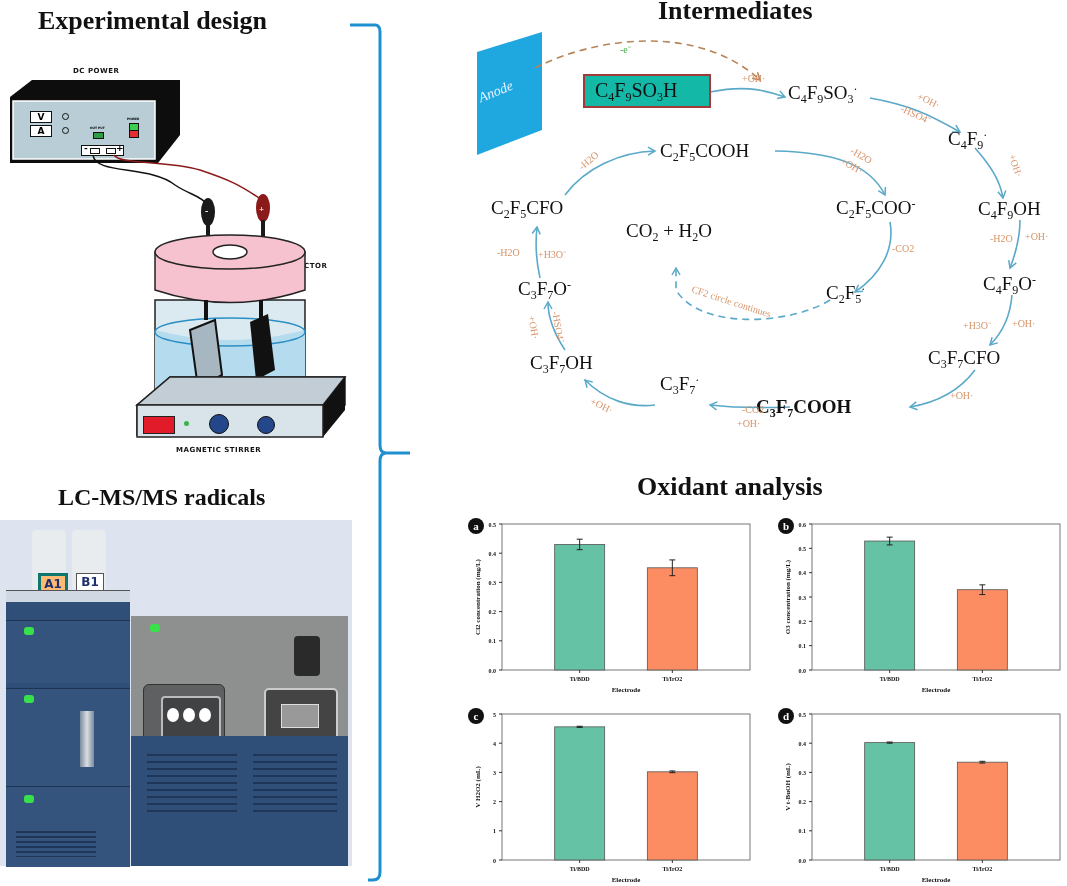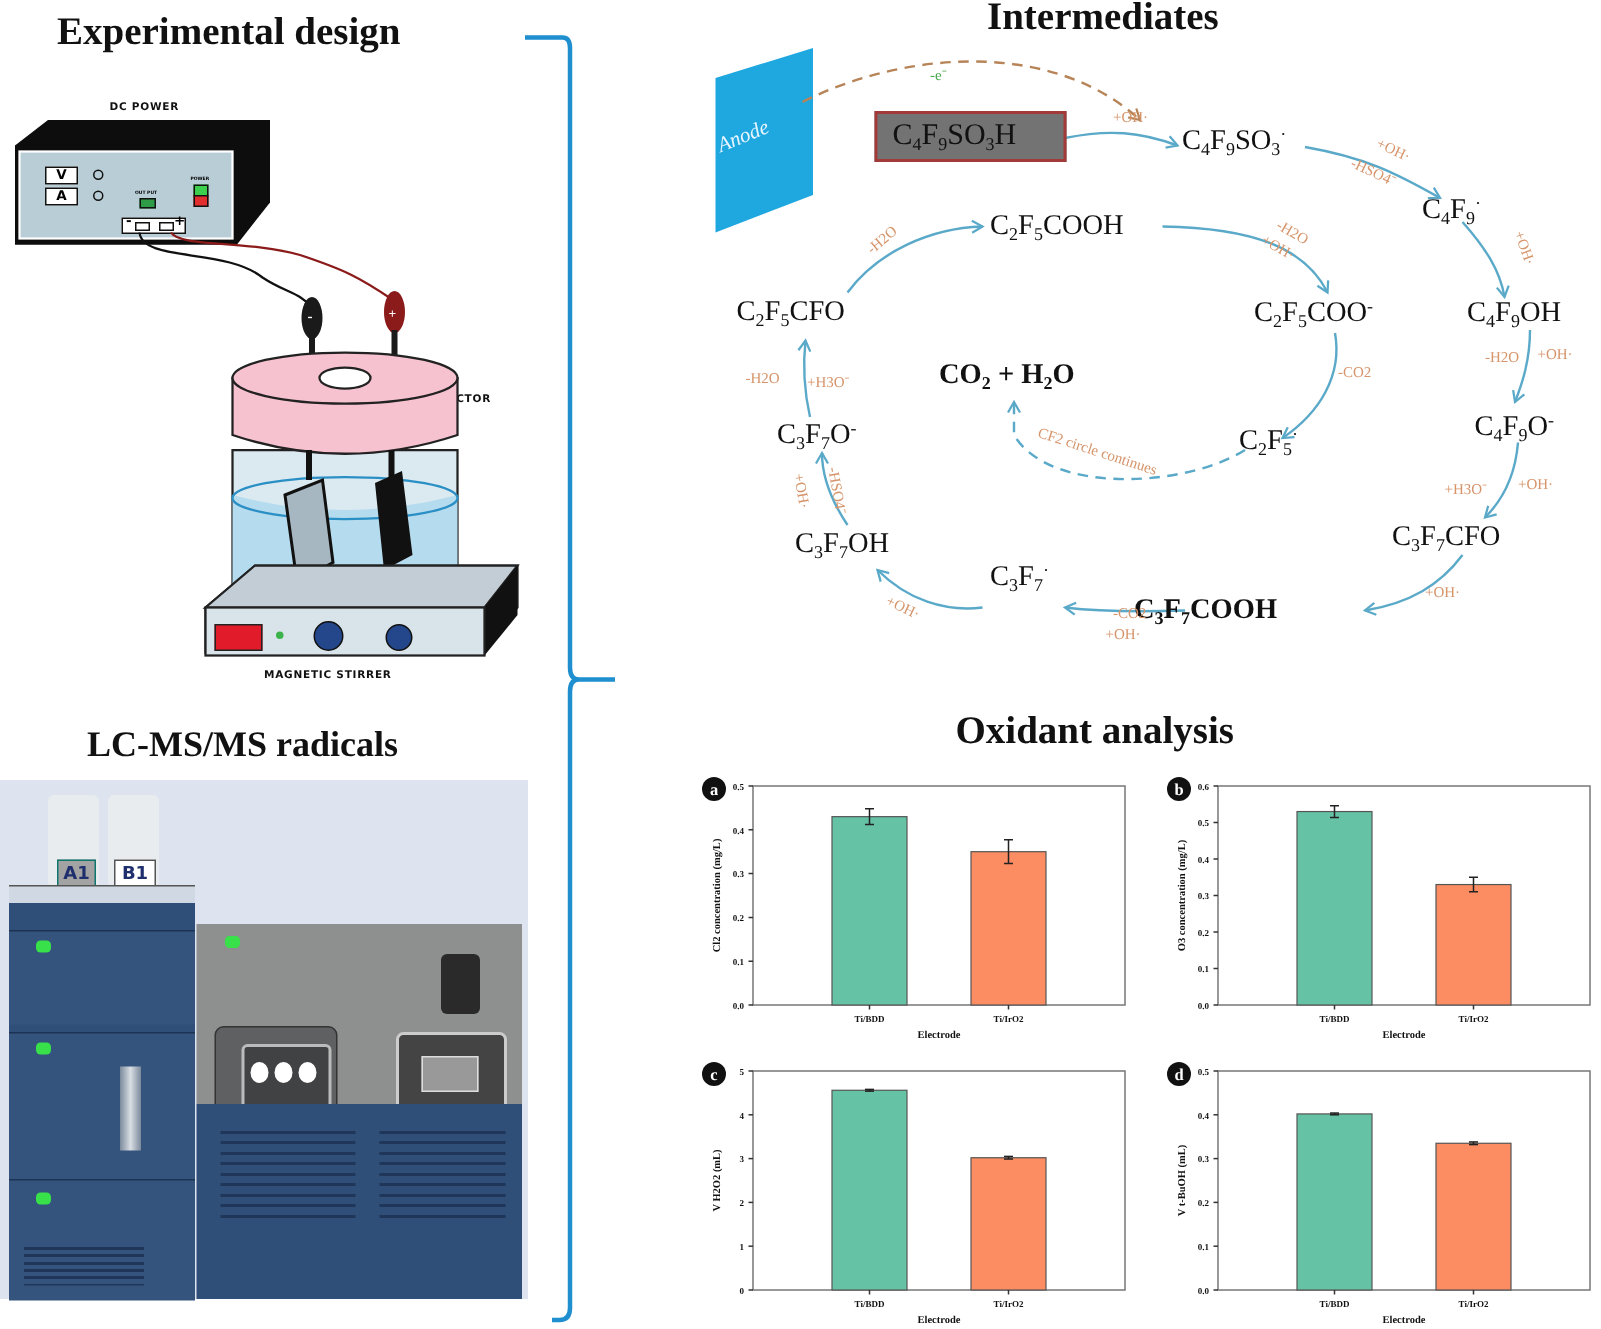--- a/index.html
+++ b/index.html
@@ -87,21 +87,21 @@
 <div class="abs" style="left:143px;top:416px;width:30px;height:16px;background:#e21b2a;border:1px solid #222;"></div>
 <div class="abs" style="left:184px;top:421px;width:5px;height:5px;background:#3bb34a;border-radius:50%;"></div>
 <div class="abs" style="left:209px;top:414px;width:18px;height:18px;background:#24468a;border:1.5px solid #111;border-radius:50%;"></div>
 <div class="abs" style="left:257px;top:416px;width:16px;height:16px;background:#24468a;border:1.5px solid #111;border-radius:50%;"></div>
 <div class="abs lbl" style="left:176px;top:446px;">MAGNETIC STIRRER</div>
 
 <div class="abs" style="left:0;top:520px;width:352px;height:346px;background:#dde4ef;">
 
   <div class="abs" style="left:32px;top:10px;width:34px;height:60px;background:#e8ecef;border-radius:4px 4px 2px 2px;"></div>
   <div class="abs" style="left:72px;top:10px;width:34px;height:60px;background:#e8ecef;border-radius:4px 4px 2px 2px;"></div>
-  <div class="abs" style="left:38px;top:53px;width:24px;height:16px;background:#a3a3a3;border:1px solid #0f766e;color:#1f2f6e;font:bold 12px 'DejaVu Sans',sans-serif;text-align:center;line-height:16px;">A1</div>
+  <div class="abs" style="left:38px;top:53px;width:24px;height:16px;background:#fdba74;border:3px solid #0f766e;color:#1f2f6e;font:bold 12px 'DejaVu Sans',sans-serif;text-align:center;line-height:16px;">A1</div>
   <div class="abs" style="left:76px;top:53px;width:26px;height:16px;background:#fff;border:1px solid #555;color:#1f2f6e;font:bold 12px 'DejaVu Sans',sans-serif;text-align:center;line-height:16px;">B1</div>
 
   <div class="abs" style="left:6px;top:70px;width:124px;height:12px;background:#cfd8e3;border-top:1px solid #555;"></div>
 
   <div class="abs" style="left:6px;top:82px;width:124px;height:264px;background:#2f4e78;">
     <div class="abs" style="left:0;top:18px;width:124px;height:62px;border-top:1px solid #1c3353;background:#34547e;">
       <span class="abs" style="left:18px;top:6px;width:10px;height:8px;background:#38e04a;border-radius:3px;"></span>
     </div>
     <div class="abs" style="left:0;top:86px;width:124px;height:98px;border-top:1px solid #1c3353;background:#34547e;">
       <span class="abs" style="left:18px;top:6px;width:10px;height:8px;background:#38e04a;border-radius:3px;"></span>
@@ -169,37 +169,37 @@
 
   <path d="M565,195 C585,168 620,152 655,151" fill="none" stroke="#5aa9c9" stroke-width="1.6" marker-end="url(#ah)"></path>
 
   <path d="M775,151 C835,152 870,165 885,195" fill="none" stroke="#5aa9c9" stroke-width="1.6" marker-end="url(#ah)"></path>
 
   <path d="M890,222 C895,250 880,275 855,292" fill="none" stroke="#5aa9c9" stroke-width="1.6" marker-end="url(#ah)"></path>
 
   <path d="M830,300 C790,325 700,330 676,290 L676,268" fill="none" stroke="#5aa9c9" stroke-width="1.6" stroke-dasharray="7,5" marker-end="url(#ah)"></path>
 </svg>
 
-<div class="abs" style="left:583px;top:74px;width:124px;height:30px;border:2px solid #a33a3a;background:#737373;">
+<div class="abs" style="left:583px;top:74px;width:124px;height:30px;border:2px solid #a33a3a;background:#14b8a6;">
   <div class="chem abs" style="left:10px;top:3px;font-size:20px;">C<sub>4</sub>F<sub>9</sub>SO<sub>3</sub>H</div>
 </div>
 <div class="chem abs" style="left:788px;top:82px;">C<sub>4</sub>F<sub>9</sub>SO<sub>3</sub><sup>·</sup></div>
 <div class="chem abs" style="left:948px;top:128px;">C<sub>4</sub>F<sub>9</sub><sup>·</sup></div>
 <div class="chem abs" style="left:978px;top:198px;">C<sub>4</sub>F<sub>9</sub>OH</div>
 <div class="chem abs" style="left:983px;top:273px;">C<sub>4</sub>F<sub>9</sub>O<sup>-</sup></div>
 <div class="chem abs" style="left:928px;top:347px;">C<sub>3</sub>F<sub>7</sub>CFO</div>
 <div class="chem abs" style="left:756px;top:396px;font-weight:bold;">C<sub>3</sub>F<sub>7</sub>COOH</div>
 <div class="chem abs" style="left:660px;top:373px;">C<sub>3</sub>F<sub>7</sub><sup>·</sup></div>
 <div class="chem abs" style="left:530px;top:352px;text-align:right;">C<sub>3</sub>F<sub>7</sub>OH</div>
 <div class="chem abs" style="left:518px;top:278px;">C<sub>3</sub>F<sub>7</sub>O<sup>-</sup></div>
 <div class="chem abs" style="left:491px;top:197px;">C<sub>2</sub>F<sub>5</sub>CFO</div>
 <div class="chem abs" style="left:660px;top:140px;">C<sub>2</sub>F<sub>5</sub>COOH</div>
 <div class="chem abs" style="left:836px;top:197px;">C<sub>2</sub>F<sub>5</sub>COO<sup>-</sup></div>
 <div class="chem abs" style="left:826px;top:282px;">C<sub>2</sub>F<sub>5</sub><sup>·</sup></div>
-<div class="chem abs" style="left:626px;top:239px;font-weight:bold;">CO<sub>2</sub> + H<sub>2</sub>O</div>
+<div class="chem abs" style="left:626px;top:220px;">CO<sub>2</sub> + H<sub>2</sub>O</div>
 
 <div class="cond abs" style="left:620px;top:42px;color:#4aa84a;">-e⁻</div>
 <div class="cond abs" style="left:742px;top:73px;">+OH·</div>
 <div class="cond abs" style="left:917px;top:95px;transform:rotate(25deg);">+OH·</div>
 <div class="cond abs" style="left:900px;top:107px;transform:rotate(25deg);">-HSO4⁻</div>
 <div class="cond abs" style="left:1004px;top:160px;transform:rotate(70deg);">+OH·</div>
 <div class="cond abs" style="left:990px;top:233px;">-H2O</div>
 <div class="cond abs" style="left:1025px;top:231px;">+OH·</div>
 <div class="cond abs" style="left:963px;top:318px;">+H3O⁻</div>
 <div class="cond abs" style="left:1012px;top:318px;">+OH·</div>

